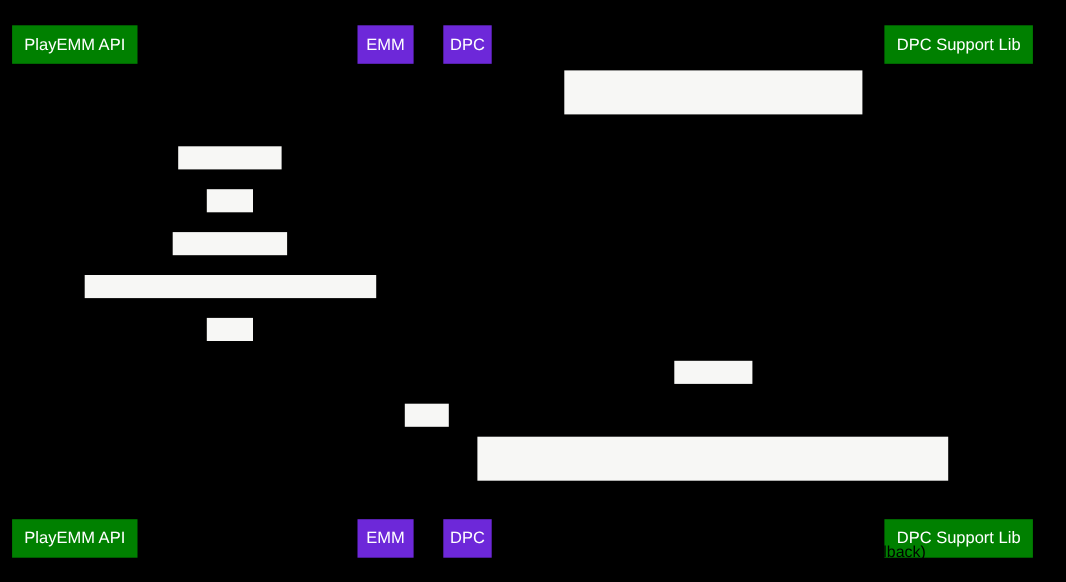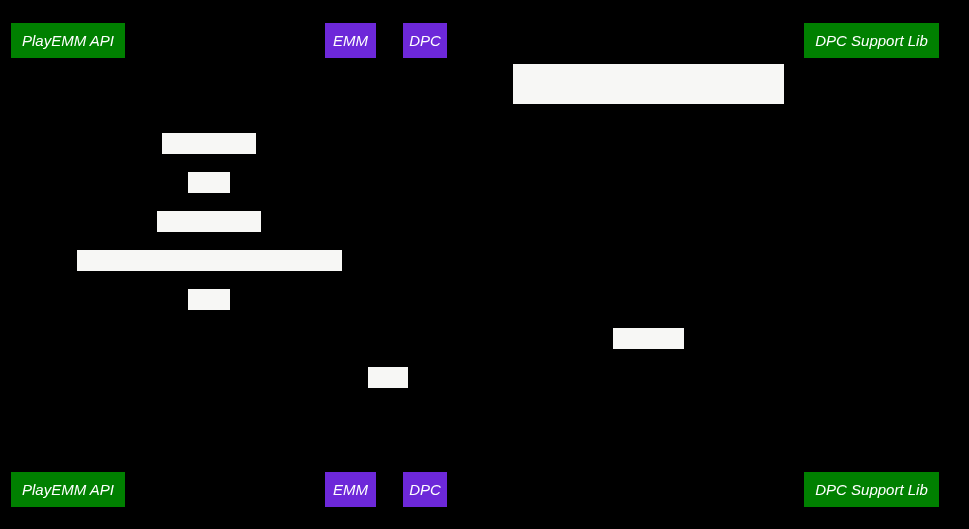--- a/index.html
+++ b/index.html
@@ -18,21 +18,20 @@
   .participant {
     position: absolute;
     display: flex;
     align-items: center;
     justify-content: center;
     color: #ffffff;
     font-size: 15px;
     line-height: 1;
     white-space: nowrap;
     box-sizing: border-box;
-    font-style: italic;
   }
   .participant.green { background: #008000; }
   .participant.blue  { background: #6d28d9; }
 
   .lifeline {
     position: absolute;
     width: 1px;
     background: #000000;
   }
 
@@ -134,14 +133,18 @@
   </div>
 
   <div class="msg-label one-line" style="left:613px; top:328px; width:71px; height:21px;">
     <div>callback()</div>
   </div>
 
   <div class="msg-label one-line" style="left:368px; top:367px; width:40px; height:21px;">
     <div>token</div>
   </div>
 
+  <div class="msg-label" style="left:434px; top:397px; width:428px; height:40px;">
+    <div>androidForWorkAccountSupport</div>
+    <div>.addAndroidForWorkAccount(token, accountAddedCallback)</div>
+  </div>
 
 </div>
 
 </body></html>

